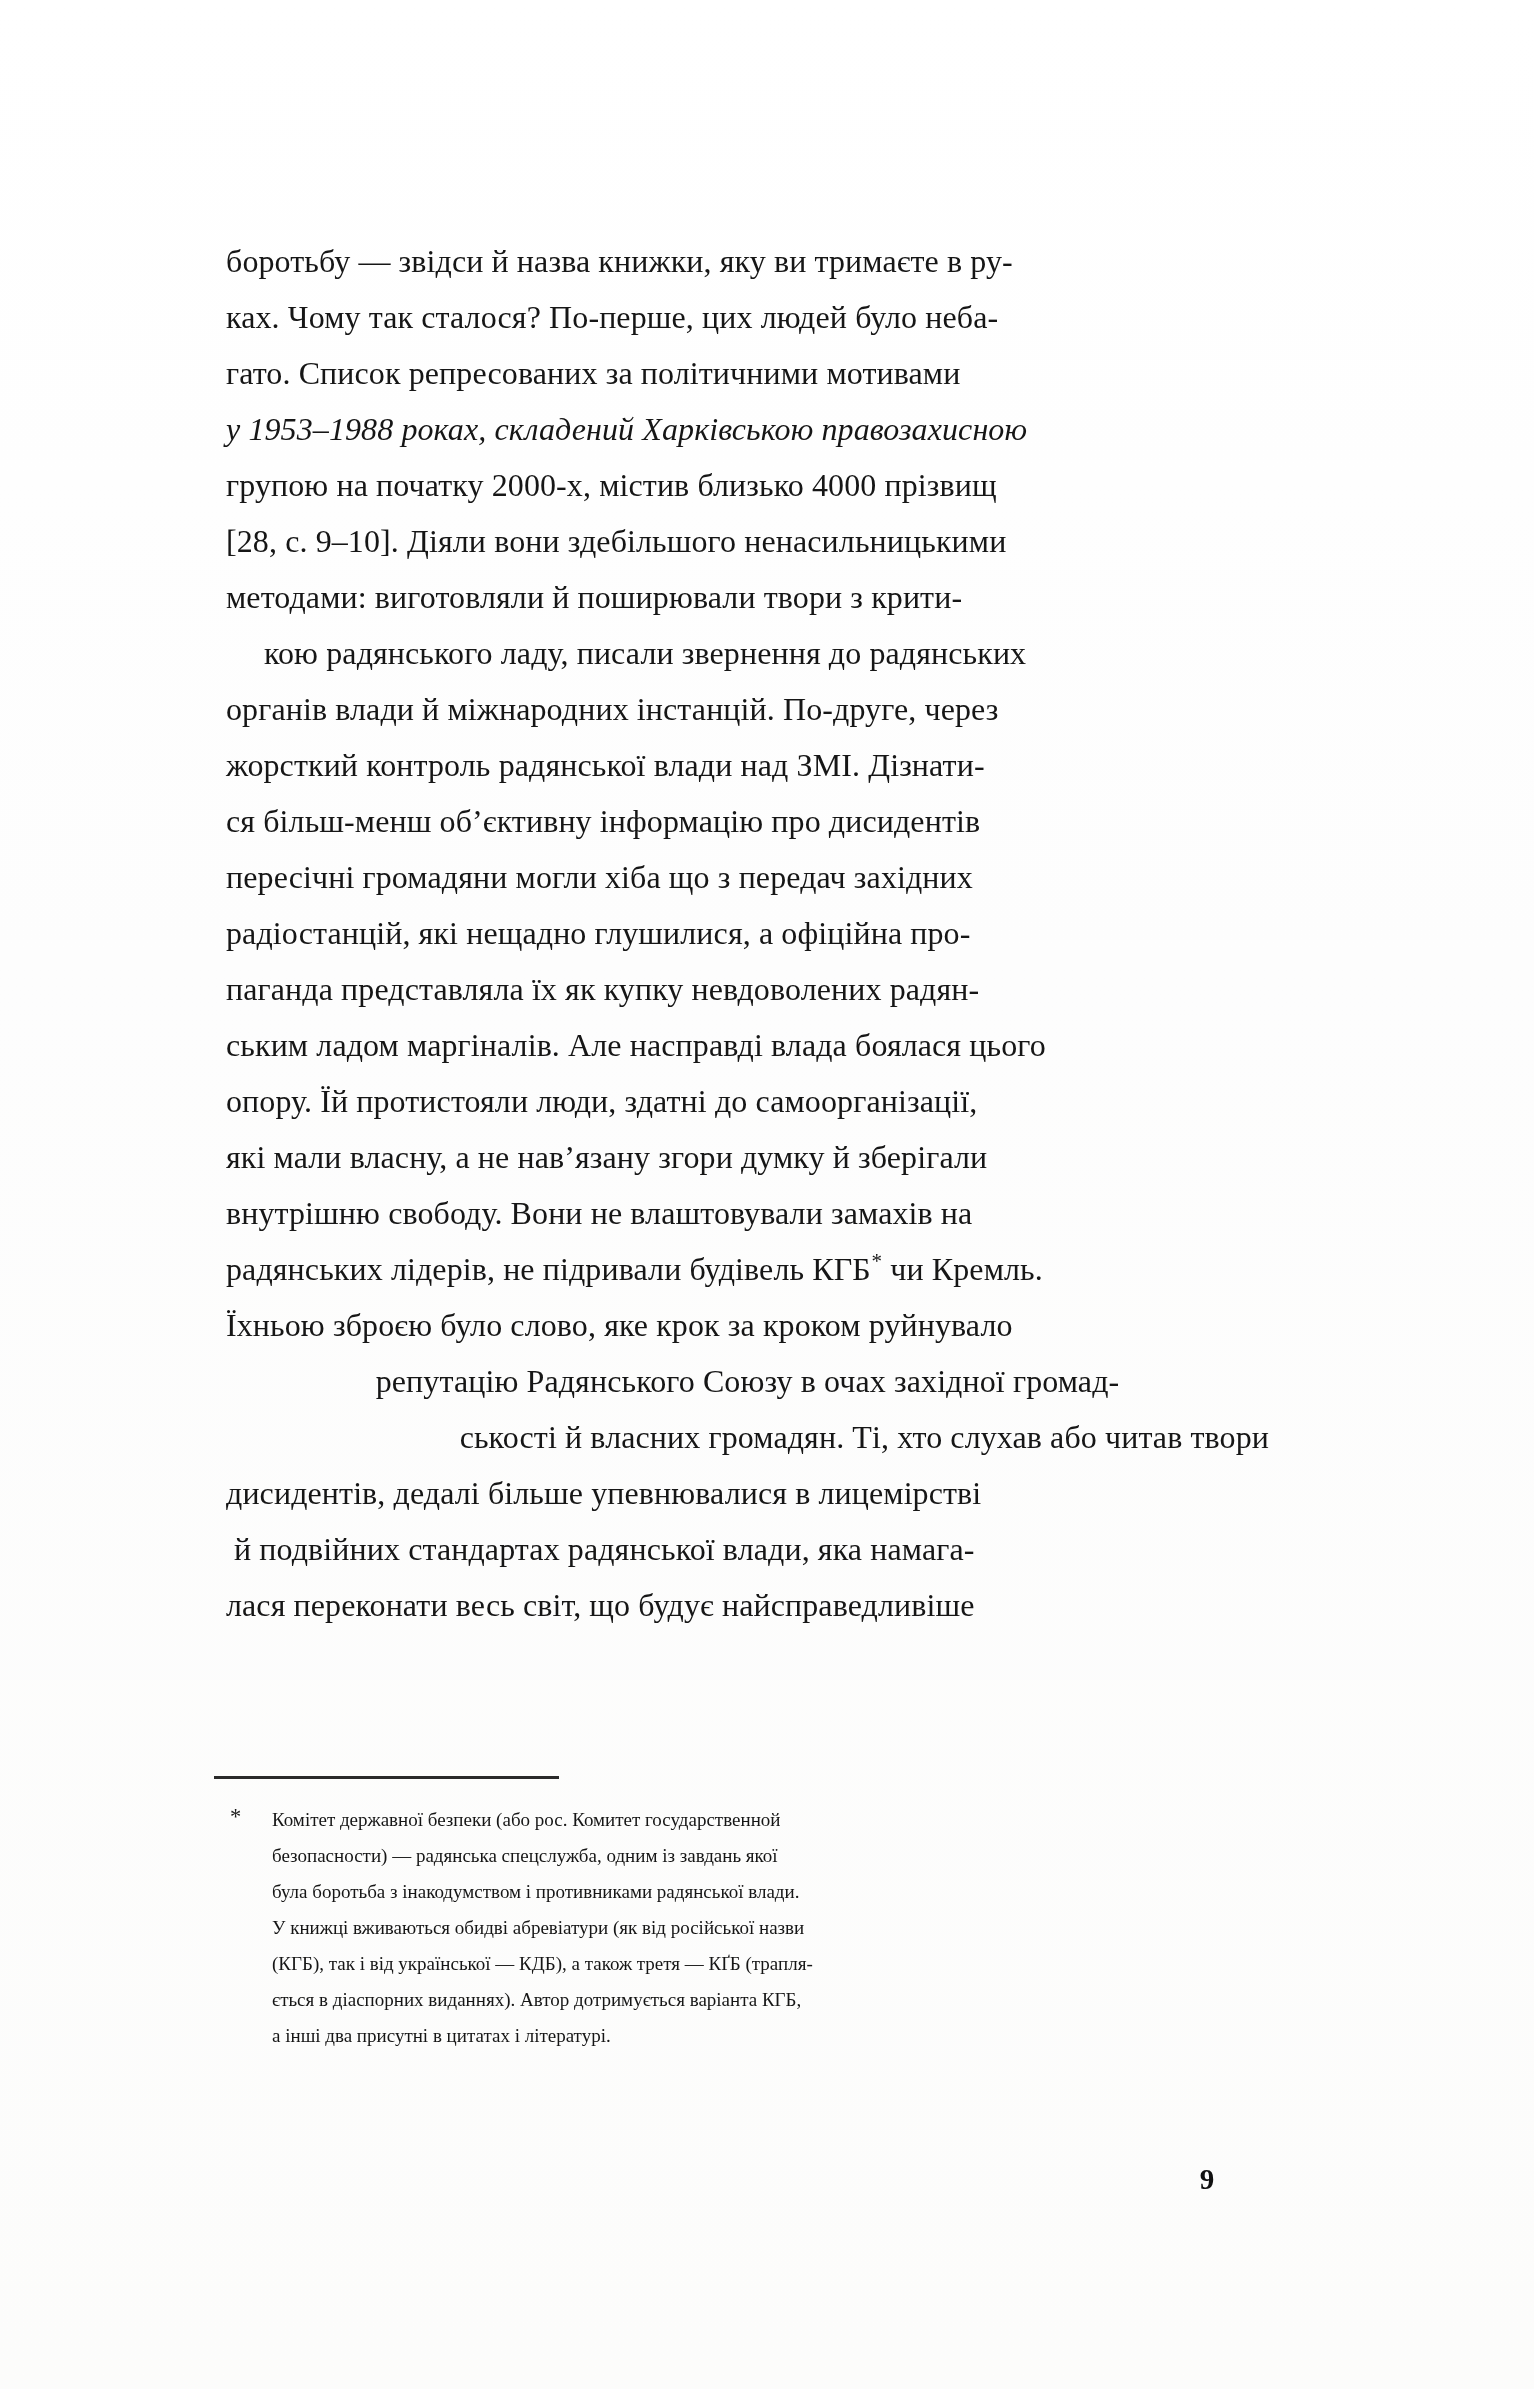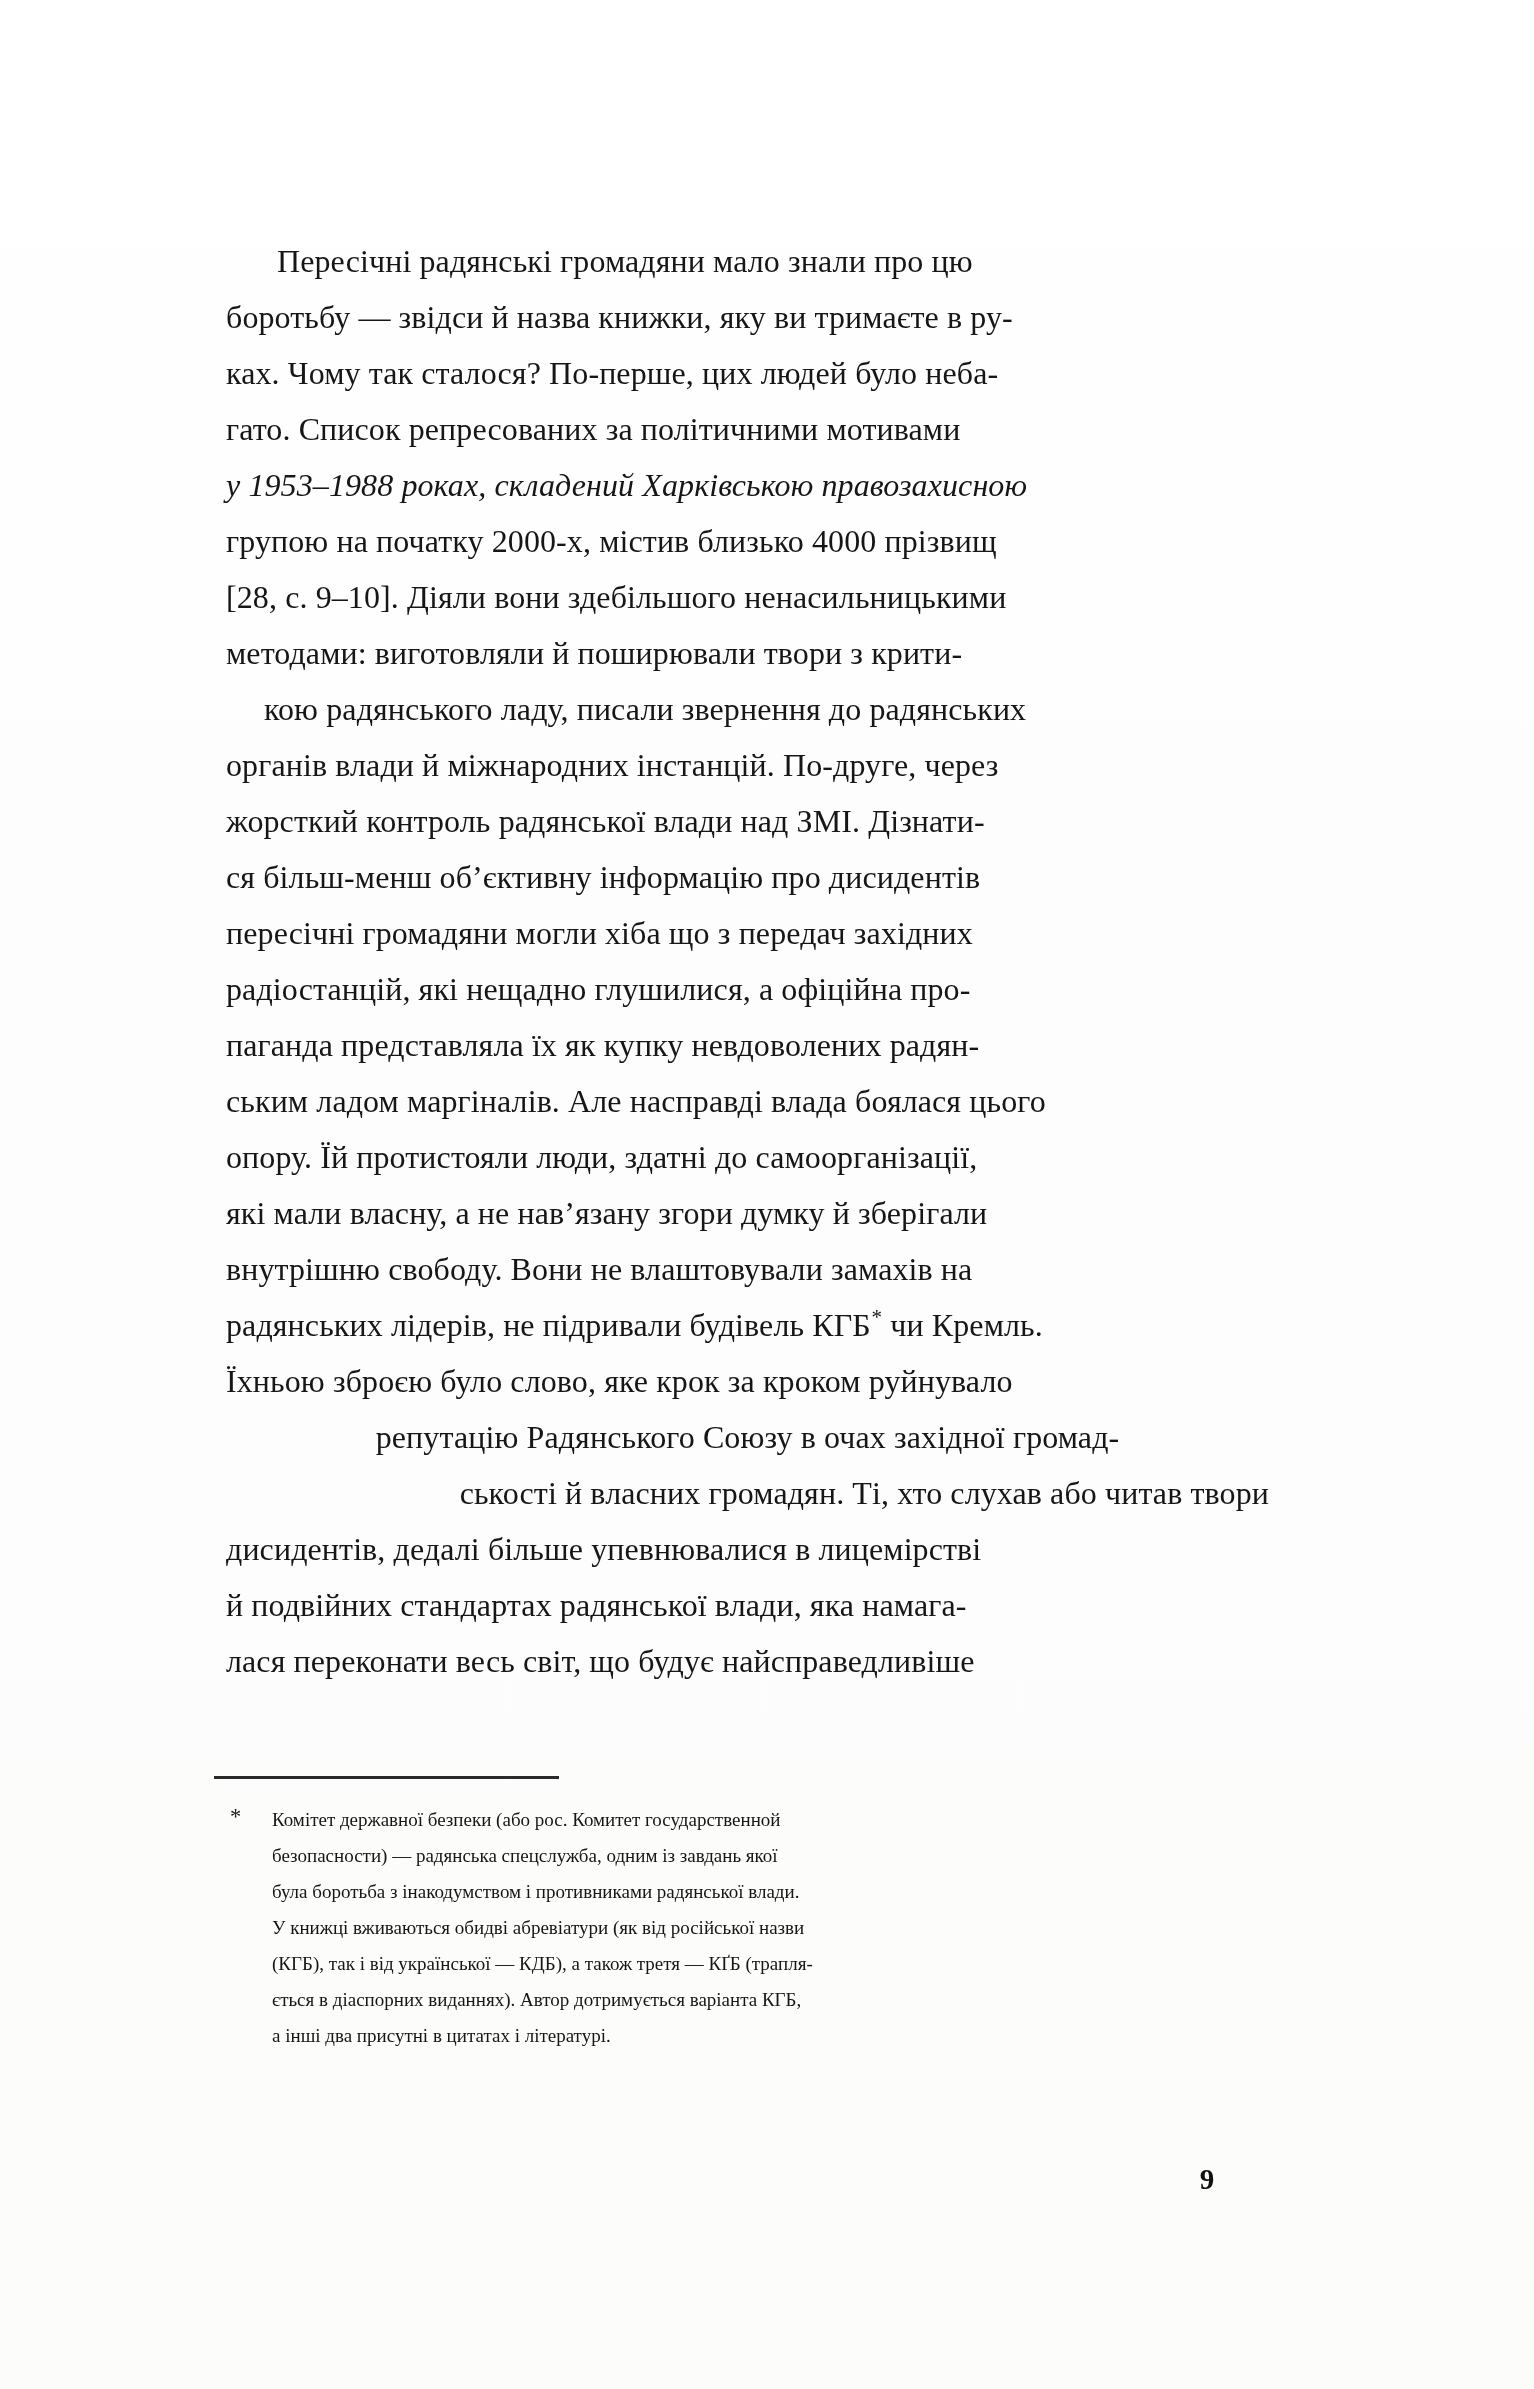--- a/index.html
+++ b/index.html
@@ -106,21 +106,20 @@
     font-family: "Liberation Serif", "DejaVu Serif", serif;
   }
 </style>
 </head>
 <body>
 
 <div class="page">
   <div class="paper-tone"></div>
 
   <div class="textblock">
-    <div class="body-line first-line">Пересічні радянські громадяни мало знали про цю</div>
     <div class="body-line" style="display: inline-block; transform-origin: left center; transform: scaleX(1); width: 1043px;">боротьбу — звідси й назва книжки, яку ви тримаєте в ру-</div>
     <div class="body-line" style="display: inline-block; transform-origin: left center; transform: scaleX(1); width: 1043px;">ках. Чому так сталося? По-перше, цих людей було неба-</div>
     <div class="body-line" style="display: inline-block; transform-origin: left center; transform: scaleX(1); width: 1043px;">гато. Список репресованих за політичними мотивами</div>
     <div class="body-line" style="display: inline-block; transform-origin: left center; transform: scaleX(1); width: 1043px; font-style: italic;">у 1953–1988 роках, складений Харківською правозахисною</div>
     <div class="body-line" style="display: inline-block; transform-origin: left center; transform: scaleX(1); width: 1043px;">групою на початку 2000-х, містив близько 4000 прізвищ</div>
     <div class="body-line" style="display: inline-block; transform-origin: left center; transform: scaleX(1); width: 1043px;">[28, с. 9–10]. Діяли вони здебільшого ненасильницькими</div>
     <div class="body-line" style="display: inline-block; transform-origin: left center; transform: scaleX(1); width: 1043px;">методами: виготовляли й поширювали твори з крити-</div>
     <div class="body-line" style="display: inline-block; transform-origin: left center; transform: scaleX(1); width: 1043px; margin-left: 38px;">кою радянського ладу, писали звернення до радянських</div>
     <div class="body-line" style="display: inline-block; transform-origin: left center; transform: scaleX(1); width: 1043px;">органів влади й міжнародних інстанцій. По-друге, через</div>
     <div class="body-line" style="display: inline-block; transform-origin: left center; transform: scaleX(1); width: 1043px;">жорсткий контроль радянської влади над ЗМІ. Дізнати-</div>
@@ -130,21 +129,21 @@
     <div class="body-line" style="display: inline-block; transform-origin: left center; transform: scaleX(1); width: 1043px;">паганда представляла їх як купку невдоволених радян-</div>
     <div class="body-line" style="display: inline-block; transform-origin: left center; transform: scaleX(1); width: 1043px;">ським ладом маргіналів. Але насправді влада боялася цього</div>
     <div class="body-line" style="display: inline-block; transform-origin: left center; transform: scaleX(1); width: 1043px;">опору. Їй протистояли люди, здатні до самоорганізації,</div>
     <div class="body-line" style="display: inline-block; transform-origin: left center; transform: scaleX(1); width: 1043px;">які мали власну, а не нав’язану згори думку й зберігали</div>
     <div class="body-line" style="display: inline-block; transform-origin: left center; transform: scaleX(1); width: 1043px;">внутрішню свободу. Вони не влаштовували замахів на</div>
     <div class="body-line" style="display: inline-block; transform-origin: left center; transform: scaleX(1); width: 1043px;"><span>радянських лідерів, не підривали будівель КГБ</span><span class="fn-marker">*</span><span> чи Кремль.</span></div>
     <div class="body-line" style="display: inline-block; transform-origin: left center; transform: scaleX(1); width: 1043px;">Їхньою зброєю було слово, яке крок за кроком руйнувало</div>
     <div class="body-line" style="display: inline-block; transform-origin: left center; transform: scaleX(1); width: 1043px; text-align: center;">репутацію Радянського Союзу в очах західної громад-</div>
     <div class="body-line" style="display: inline-block; transform-origin: left center; transform: scaleX(1); width: 1043px; text-align: right;">ськості й власних громадян. Ті, хто слухав або читав твори</div>
     <div class="body-line" style="display: inline-block; transform-origin: left center; transform: scaleX(1); width: 1043px;">дисидентів, дедалі більше упевнювалися в лицемірстві</div>
-    <div class="body-line" style="display: inline-block; transform-origin: left center; transform: scaleX(1); width: 1043px;">й подвійних стандартах радянської влади, яка намага-</div>
+    <div class="body-line" style="display: inline-block; transform-origin: left center; transform: scaleX(1); width: 1043px; margin-left: 8px;">й подвійних стандартах радянської влади, яка намага-</div>
     <div class="body-line" style="display: inline-block; transform-origin: left center; transform: scaleX(1); width: 1043px;">лася переконати весь світ, що будує найсправедливіше</div>
   </div>
 
   <div class="footnote">
     <div class="fn-rule"></div>
     <div class="fn-body">
       <span class="fn-star">*</span>
       <div class="fn-line" style="display: inline-block; transform-origin: left center; transform: scaleX(1); width: 998px;">Комітет державної безпеки (або рос. Комитет государственной</div>
       <div class="fn-line" style="display: inline-block; transform-origin: left center; transform: scaleX(1); width: 998px;">безопасности) — радянська спецслужба, одним із завдань якої</div>
       <div class="fn-line" style="display: inline-block; transform-origin: left center; transform: scaleX(1); width: 998px;">була боротьба з інакодумством і противниками радянської влади.</div>

